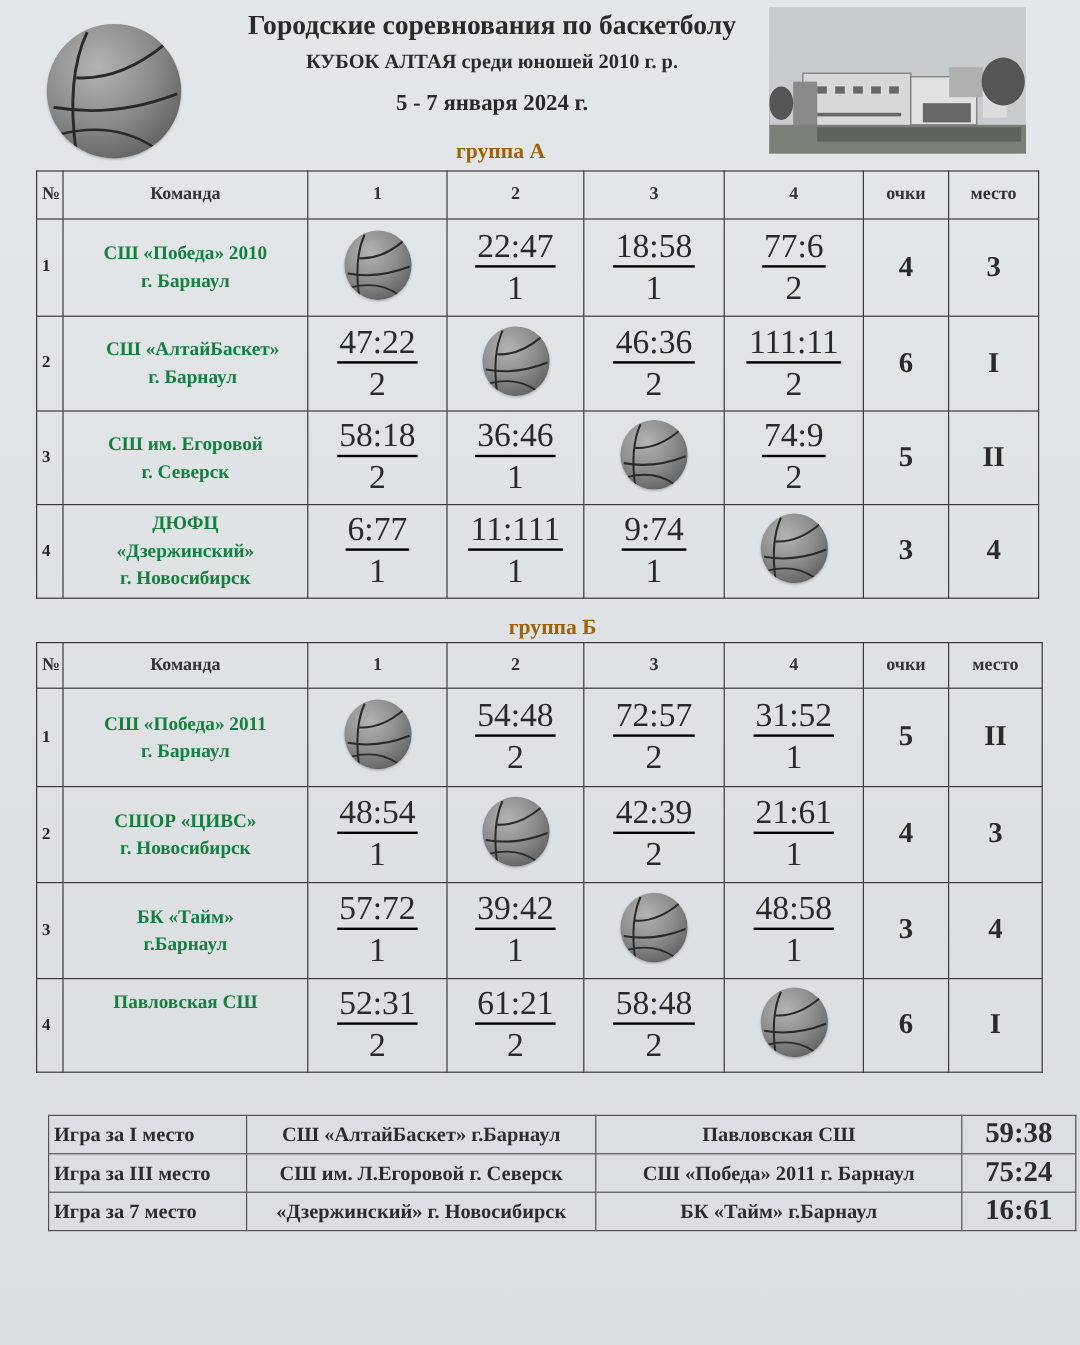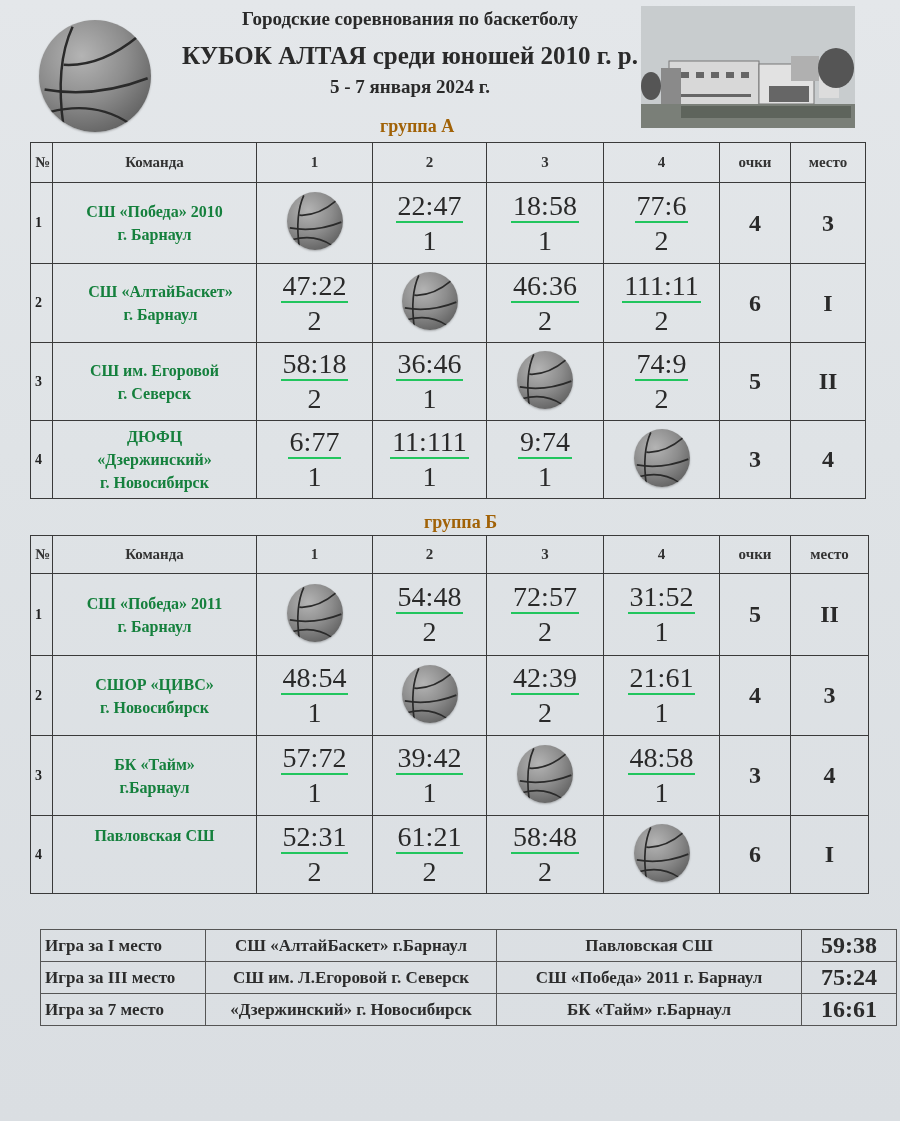--- a/index.html
+++ b/index.html
@@ -5,22 +5,22 @@
   html, body { margin:0; padding:0; }
   body {
     width:900px; height:1121px; overflow:hidden;
     background: linear-gradient(180deg, #e4e7ea 0%, #dfe3e6 40%, #dadee2 100%);
     font-family: "Liberation Serif", "DejaVu Serif", serif;
     color:#222;
     position:relative;
   }
   .abs { position:absolute; }
   .title-line { position:absolute; left:180px; width:460px; text-align:center; font-weight:bold; color:#2a2a2a; }
-  .t1 { top:8px; font-size:19px; }
-  .t2 { top:42px; font-size:25px; }
+  .t1 { top:8px; font-size:23px; }
+  .t2 { top:42px; font-size:17px; }
   .t3 { top:76px; font-size:19px; }
   .group-label { position:absolute; font-weight:bold; font-size:18px; color:#a16207; }
 
   .ball {
     border-radius:50%;
     background: radial-gradient(circle at 38% 32%, #b4b4b4 0%, #8c8c8c 45%, #5c5c5c 85%, #4a4a4a 100%);
     position:relative; overflow:hidden;
     box-shadow: 0 1px 2px rgba(0,0,0,0.25);
   }
   .ball svg { position:absolute; left:0; top:0; width:100%; height:100%; }
@@ -30,21 +30,21 @@
     background: linear-gradient(180deg, #c9cdd0 0%, #bfc3c6 55%, #8a8f8a 70%, #6d736c 100%);
     overflow:hidden;
   }
 
   table.grid { position:absolute; border-collapse:collapse; }
   table.grid td { border:1.5px solid #3a3a3a; text-align:center; vertical-align:middle; padding:0; }
   .hdr td { font-weight:bold; font-size:15px; color:#333; vertical-align:top; padding-top:4px; }
   .num { font-weight:bold; font-size:14px; text-align:left !important; padding-left:4px !important; }
   .team { font-weight:bold; font-size:16px; line-height:23px; color:#15803d; }
   .score { font-size:28px; line-height:30px; color:#2a2a2a; }
-  .score .s { display:inline-block; border-bottom:2px solid #22c55e; padding:0 2px; line-height:30px; }
+  .score .s { display:inline-block; border-bottom:2px solid #000000; padding:0 2px; line-height:30px; }
   .score .p { display:block; margin-top:3px; }
   .pts, .place { font-weight:bold; font-size:24px; color:#2a2a2a; }
   .cellball { display:inline-block; }
 
   table.finals { position:absolute; left:40px; top:929px; border-collapse:collapse;padding-left:33px; }
   table.finals td { border:1.5px solid #555; font-weight:bold; font-size:17px; height:31px; color:#2c2c2c; padding:0 4px; }
   table.finals td.lab { text-align:left; width:156px; }
   table.finals td.t { text-align:center; width:282px; }
   table.finals td.t2 { text-align:center; width:296px; }
   table.finals td.sc { text-align:center; width:86px; font-size:24px; }

